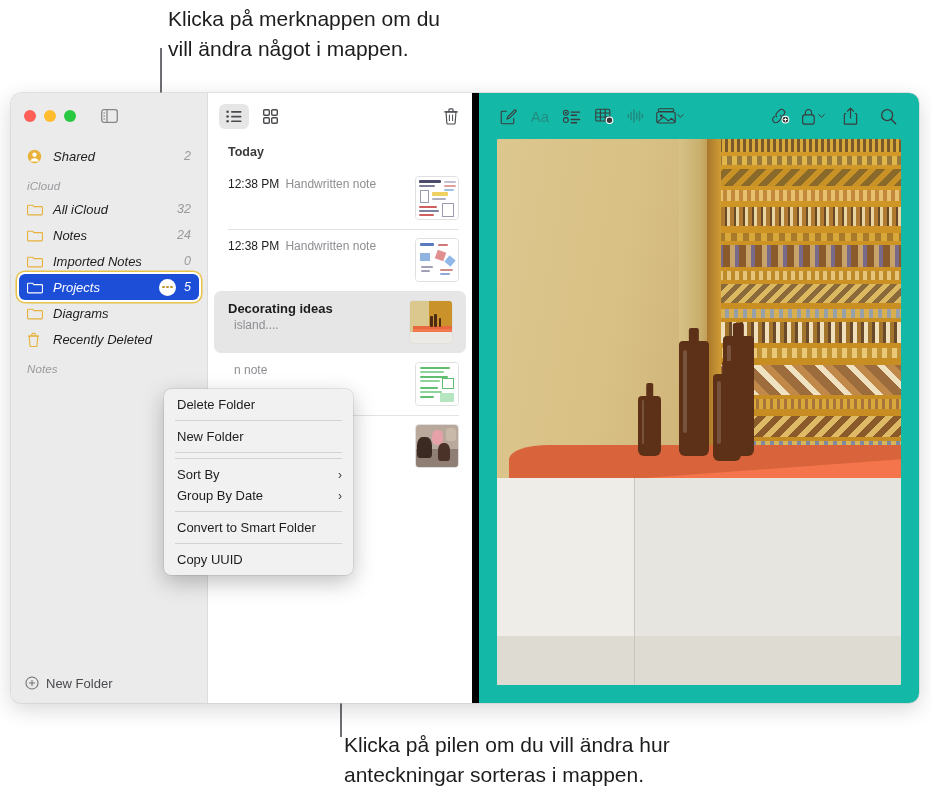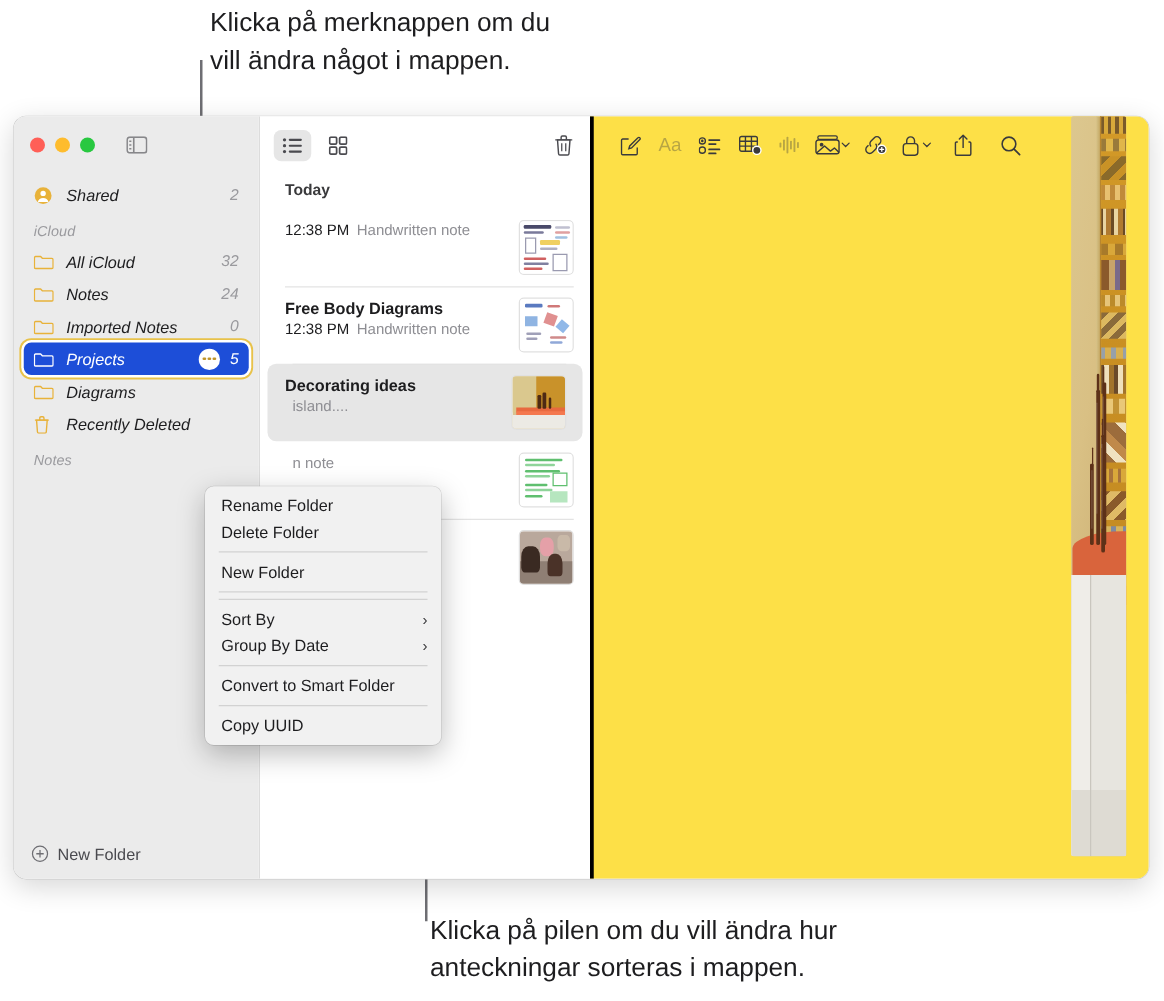--- a/index.html
+++ b/index.html
@@ -143,23 +143,23 @@
   .note-row.selected + .note-row::before { display: none; }
 
   
   .tn { width: 100%; height: 100%; position: relative; }
   .tn .ln { position: absolute; height: 1.6px; border-radius: 1px; }
   .tn-photo { width: 100%; height: 100%; position: relative; background: #d8c391; }
 
   
   #detail {
     flex: 1; height: 100%;
-    border-left: 3px solid #000000;
-    display: flex; flex-direction: row;
-    background: #fde047;
+    border-left: 7px solid #000000;
+    display: flex; flex-direction: column;
+    background: #14b8a6;
   }
   #detail-toolbar {
     height: 46px; display: flex; align-items: center;
     padding: 0 16px 0 14px; gap: 2px;
   }
   .tbtn { width: 30px; height: 26px; display: flex; align-items: center; justify-content: center; }
   .tbtn.dim { opacity: .35; }
   .chev { width: 7px; height: 7px; margin-left: -4px; display: flex; align-items: center; }
   .spacer-flex { flex: 1; }
 
@@ -425,21 +425,20 @@
               <div class="ln" style="left:3px;top:29px;width:18px;background:#d06060;"></div>
               <div class="ln" style="left:3px;top:33px;width:20px;background:#8080a0;"></div>
               <div class="ln" style="left:3px;top:37px;width:15px;background:#d06060;"></div>
               <div style="position:absolute;left:26px;top:26px;width:12px;height:14px;border:1px solid #9a9ab0;"></div>
             </div>
           </div>
         </div>
 
         <div class="note-row">
           <div class="note-text">
-            <div class="note-title">Free Body Diagrams</div>
             <div class="note-meta">
               <span>12:38 PM</span><span class="sub">Handwritten note</span>
             </div>
           </div>
           <div class="thumb">
             <div class="tn" style="background:#fff;padding:3px;">
               <div class="ln" style="left:4px;top:4px;width:14px;background:#5a7ac0;height:3px;"></div>
               <div class="ln" style="left:22px;top:5px;width:10px;background:#d07878;"></div>
               <div style="position:absolute;left:4px;top:14px;width:10px;height:8px;background:#8fb4e2;"></div>
               <div style="position:absolute;left:20px;top:12px;width:9px;height:9px;background:#e09090;transform:rotate(20deg);"></div>
@@ -655,23 +654,20 @@
           <div id="ph-lowwall"></div>
           <div id="ph-lowwall-l"></div>
           <div id="ph-floor"></div>
           <div style="position:absolute;left:34%;bottom:0;width:1px;height:38%;background:#c9c6be;"></div>
         </div>
       </div>
     </div>
 
     <div id="ctxmenu">
       <div class="mi">
-          <span>Rename Folder</span>
-        </div>
-      <div class="mi">
           <span>Delete Folder</span>
         </div>
       <div class="msep"></div>
       <div class="mi">
           <span>New Folder</span>
         </div>
       <div class="msep"></div>
       <div class="msep"></div>
       <div class="mi">
         <span>Sort By</span>

